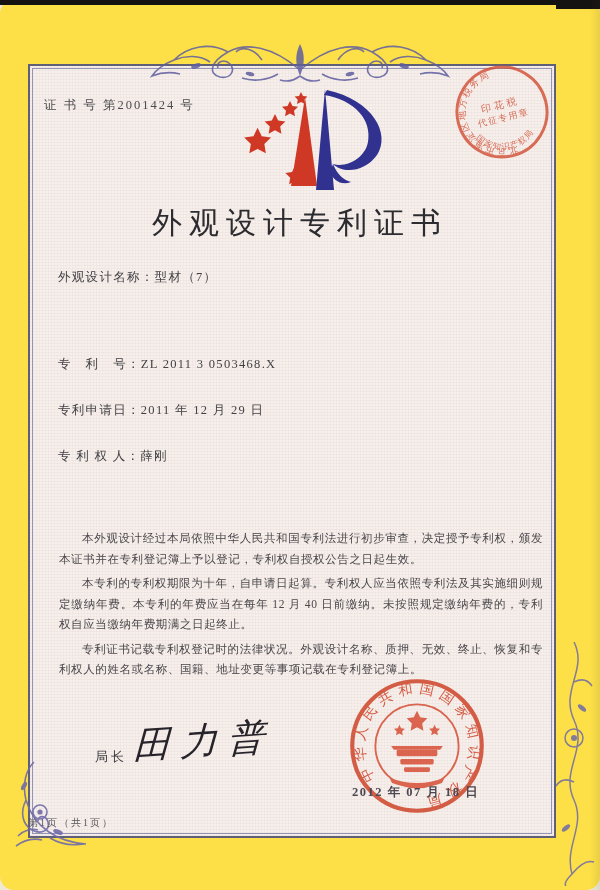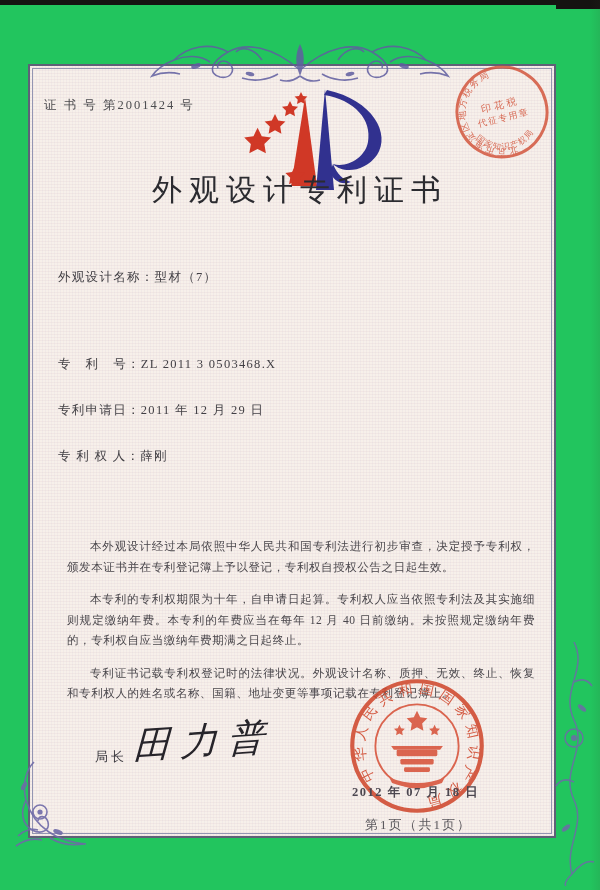--- a/index.html
+++ b/index.html
@@ -4,21 +4,22 @@
 <style>
   html,body{margin:0;padding:0;}
   body{
     width:600px;height:890px;
     font-family:"Liberation Serif","DejaVu Serif",serif;
     background:#efe9d6;
     position:relative;overflow:hidden;
   }
   .page{
     position:absolute;inset:0;
-    background:#22c55e;
+    background:#fde047;
+    border-radius:14px;
   }
   .scan-edge-top{
     position:absolute;left:0;top:0;width:600px;height:5px;background:#151311;
   }
   .scan-edge-tr{
     position:absolute;right:0;top:0;width:44px;height:9px;background:#151311;
   }
   .scan-shade-right{
     position:absolute;right:0;top:0;width:10px;height:890px;
     background:linear-gradient(to left,rgba(60,50,40,.10),rgba(0,0,0,0));
@@ -40,38 +41,38 @@
   .ornament svg{display:block;}
 
   .cert-no{
     position:absolute;left:44px;top:97px;
     font-size:12.5px;letter-spacing:2px;color:#4b4a4e;
   }
   
   .logo{position:absolute;left:237px;top:88px;width:160px;height:108px;}
   
   .title{
-    position:absolute;left:0;top:170px;width:600px;
+    position:absolute;left:0;top:203px;width:600px;
     text-align:center;font-size:30px;letter-spacing:7px;
     color:#2b2b30;font-weight:500;
   }
   
   .field{
     position:absolute;left:58px;width:470px;
     font-size:12.5px;color:#413f44;letter-spacing:1.3px;
     white-space:pre;
   }
   .f0{top:269px}.f1{top:311px}.f2{top:356px}.f3{top:402px}.f4{top:448px}.f5{top:493px}
   
   .body-text{
     position:absolute;left:55px;top:524px;width:492px;
     font-size:11.5px;line-height:20.5px;color:#4a474c;
     text-align:justify;letter-spacing:.6px;
   }
-  .body-text p{margin:12px;text-indent:2em;}
+  .body-text p{margin:4px;text-indent:2em;}
   
   .director-label{
     position:absolute;left:95px;top:748px;
     font-size:13px;letter-spacing:3px;color:#3c3a40;text-align:center;
   }
   .signature{
     position:absolute;left:133px;top:716px;width:160px;height:70px;
     font-size:37px;color:#26242a;
     font-style:italic;letter-spacing:10px;
     transform:rotate(-4deg) skewX(-6deg);
@@ -79,22 +80,22 @@
     white-space:nowrap;
   }
   
   .seal-main{position:absolute;left:343px;top:672px;width:148px;height:148px;opacity:.88;}
   .seal-tax{position:absolute;left:452px;top:62px;width:100px;height:100px;transform:rotate(-14deg);opacity:.78;}
   .issue-date{
     position:absolute;left:352px;top:784px;z-index:5;
     font-size:12.5px;letter-spacing:1.5px;color:#4c4750;font-weight:bold;
   }
   .footer-page{
-    position:absolute;left:28px;top:816px;width:444px;text-align:right;
-    font-size:13px;letter-spacing:2px;color:#5a575c;
+    position:absolute;left:28px;top:816px;width:444px;text-align:left;
+    font-size:10px;letter-spacing:2px;color:#5a575c;
   }
 </style>
 </head>
 <body>
 
 <div class="page">
 
   <div class="scan-edge-top"></div>
   <div class="scan-edge-tr"></div>
   <div class="scan-shade-right"></div>

